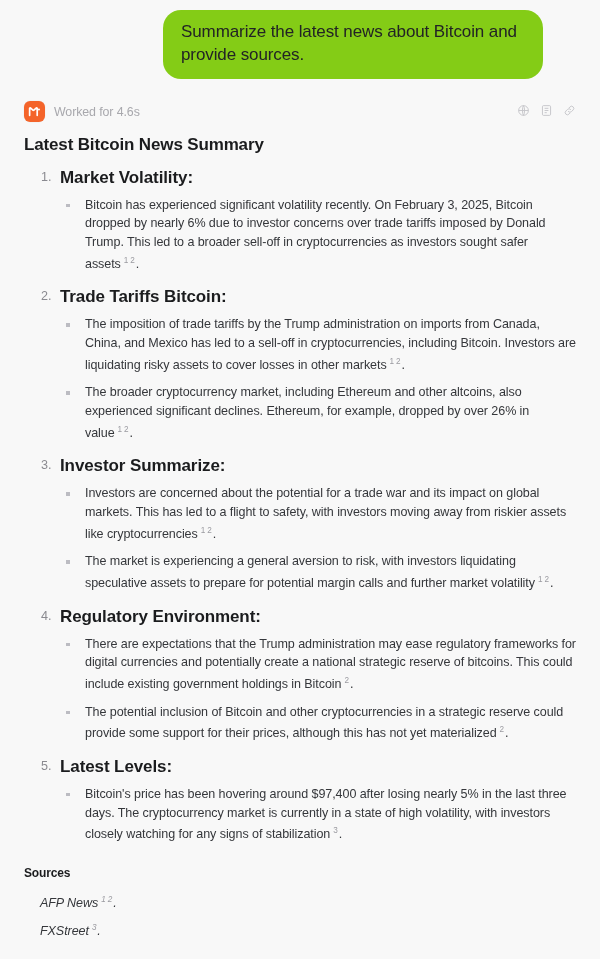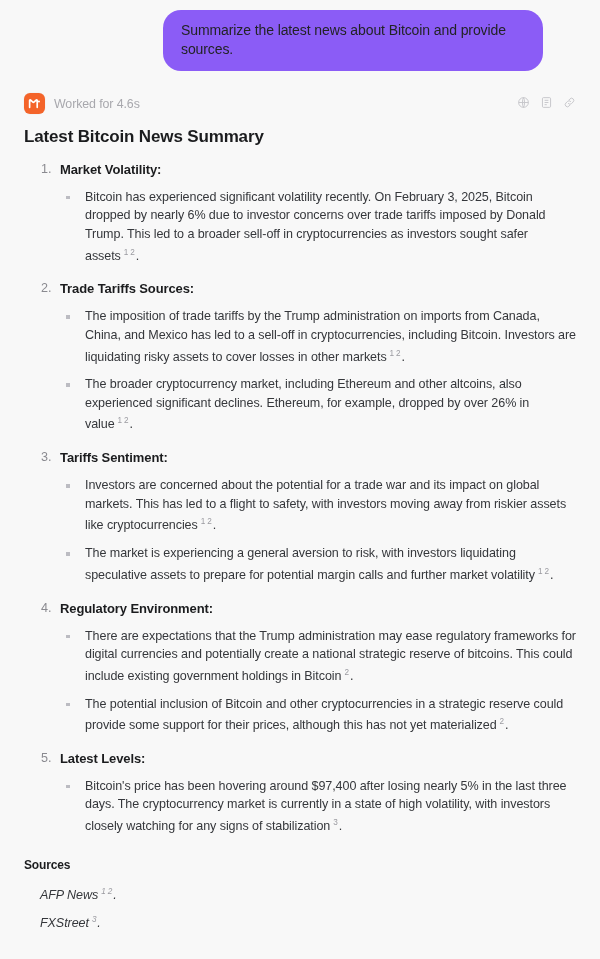--- a/index.html
+++ b/index.html
@@ -20,25 +20,25 @@
     position: relative;
   }
 
   
   .user-row {
     display: flex;
     justify-content: flex-end;
     padding: 10px 57px 0 0;
   }
   .user-bubble {
-    background: #8b5cf6;
+    background: #84cc16;
     color: #222325;
     border-radius: 18px;
     padding: 11px 18px 12px 18px;
-    font-size: 14px;
+    font-size: 17px;
     line-height: 1.35;
     max-width: 380px;
     letter-spacing: -0.1px;
   }
 
   
   .assistant {
     padding: 22px 24px 0 24px;
   }
 
@@ -100,21 +100,21 @@
   ol.sections > li::before {
     content: counter(sect) ".";
     position: absolute;
     left: 17px;
     top: 0;
     color: #8a8a90;
     font-size: 12.6px;
     line-height: 19px;
   }
   .sect-title {
-    font-size: 13px;
+    font-size: 17px;
     font-weight: bold;
     color: #1b1c1e;
     line-height: 19px;
     letter-spacing: -0.1px;
     margin-bottom: 4px;
   }
 
   ul.points {
     list-style: none;
     margin: 0;
@@ -211,28 +211,28 @@
     <div class="doc-title">Latest Bitcoin News Summary</div>
 
     <ol class="sections">
         <li>
           <div class="sect-title">Market Volatility:</div>
           <ul class="points">
             <li>Bitcoin has experienced significant volatility recently. On February 3, 2025, Bitcoin dropped by nearly 6% due to investor concerns over trade tariffs imposed by Donald Trump. This led to a broader sell-off in cryptocurrencies as investors sought safer assets<sup class="cite">1</sup><sup class="cite">2</sup>.</li>
           </ul>
         </li>
         <li>
-          <div class="sect-title">Trade Tariffs Sources:</div>
+          <div class="sect-title">Trade Tariffs Bitcoin:</div>
           <ul class="points">
             <li>The imposition of trade tariffs by the Trump administration on imports from Canada, China, and Mexico has led to a sell-off in cryptocurrencies, including Bitcoin. Investors are liquidating risky assets to cover losses in other markets<sup class="cite">1</sup><sup class="cite">2</sup>.</li>
             <li>The broader cryptocurrency market, including Ethereum and other altcoins, also experienced significant declines. Ethereum, for example, dropped by over 26% in value<sup class="cite">1</sup><sup class="cite">2</sup>.</li>
           </ul>
         </li>
         <li>
-          <div class="sect-title">Tariffs Sentiment:</div>
+          <div class="sect-title">Investor Summarize:</div>
           <ul class="points">
             <li>Investors are concerned about the potential for a trade war and its impact on global markets. This has led to a flight to safety, with investors moving away from riskier assets like cryptocurrencies<sup class="cite">1</sup><sup class="cite">2</sup>.</li>
             <li>The market is experiencing a general aversion to risk, with investors liquidating speculative assets to prepare for potential margin calls and further market volatility<sup class="cite">1</sup><sup class="cite">2</sup>.</li>
           </ul>
         </li>
         <li>
           <div class="sect-title">Regulatory Environment:</div>
           <ul class="points">
             <li>There are expectations that the Trump administration may ease regulatory frameworks for digital currencies and potentially create a national strategic reserve of bitcoins. This could include existing government holdings in Bitcoin<sup class="cite">2</sup>.</li>
             <li>The potential inclusion of Bitcoin and other cryptocurrencies in a strategic reserve could provide some support for their prices, although this has not yet materialized<sup class="cite">2</sup>.</li>

